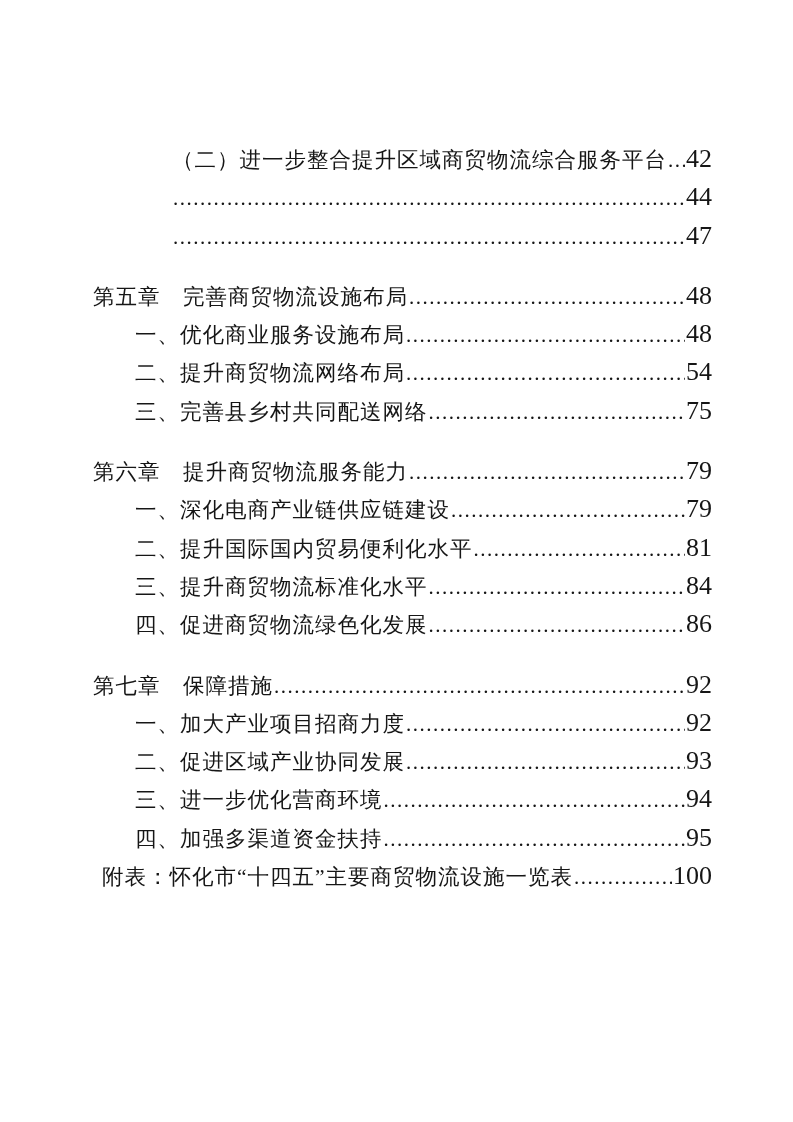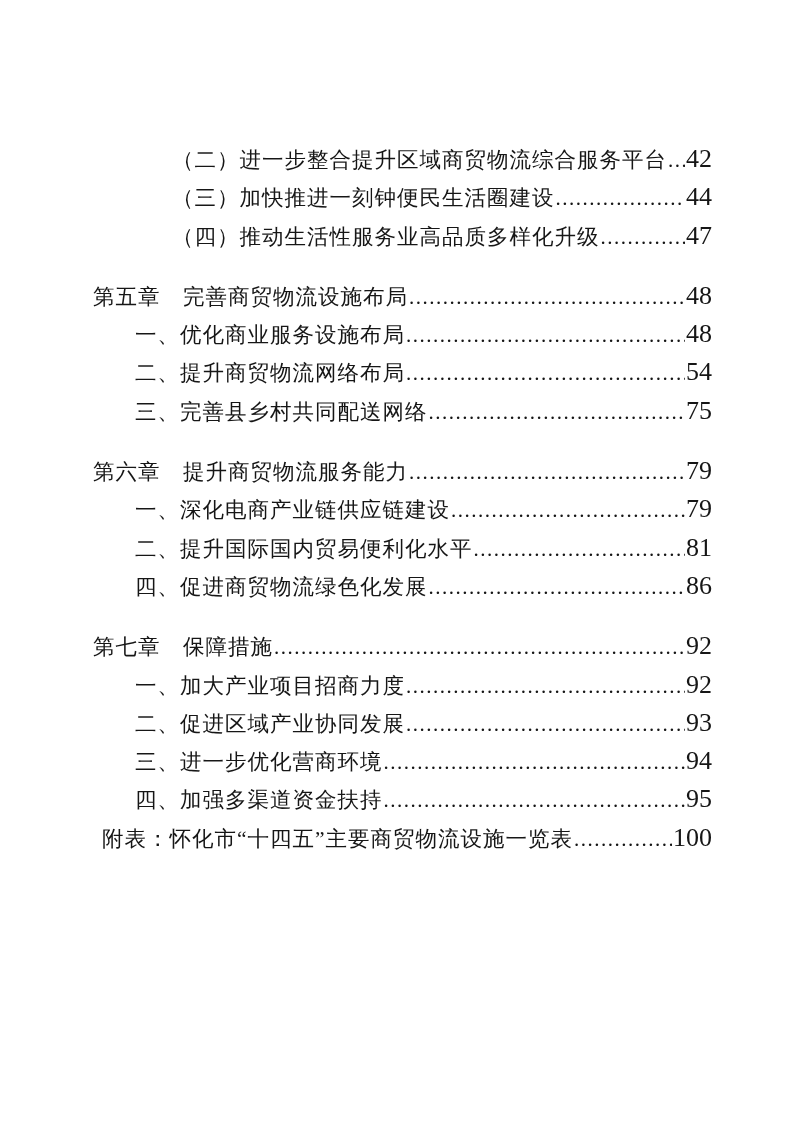--- a/index.html
+++ b/index.html
@@ -66,27 +66,25 @@
 
 <div class="page">
   <div class="toc" id="toc-container">
   <div class="toc-row level-sub2">
     <span class="toc-label">（二）进一步整合提升区域商贸物流综合服务平台</span>
     <span class="toc-leader"></span>
     <span class="toc-page">42</span>
   </div>
 
   <div class="toc-row level-sub2">
-    <span class="toc-label">（三）加快推进一刻钟便民生活圈建设</span>
     <span class="toc-leader"></span>
     <span class="toc-page">44</span>
   </div>
 
   <div class="toc-row level-sub2">
-    <span class="toc-label">（四）推动生活性服务业高品质多样化升级</span>
     <span class="toc-leader"></span>
     <span class="toc-page">47</span>
   </div>
 
   <div class="toc-row level-chapter">
     <span class="toc-label">第五章　完善商贸物流设施布局</span>
     <span class="toc-leader"></span>
     <span class="toc-page">48</span>
   </div>
 
@@ -119,20 +117,25 @@
     <span class="toc-leader"></span>
     <span class="toc-page">79</span>
   </div>
 
   <div class="toc-row level-sub1">
     <span class="toc-label">二、提升国际国内贸易便利化水平</span>
     <span class="toc-leader"></span>
     <span class="toc-page">81</span>
   </div>
 
+  <div class="toc-row level-sub1">
+    <span class="toc-label">三、提升商贸物流标准化水平</span>
+    <span class="toc-leader"></span>
+    <span class="toc-page">84</span>
+  </div>
 
   <div class="toc-row level-sub1">
     <span class="toc-label">四、促进商贸物流绿色化发展</span>
     <span class="toc-leader"></span>
     <span class="toc-page">86</span>
   </div>
 
   <div class="toc-row level-chapter">
     <span class="toc-label">第七章　保障措施</span>
     <span class="toc-leader"></span>

